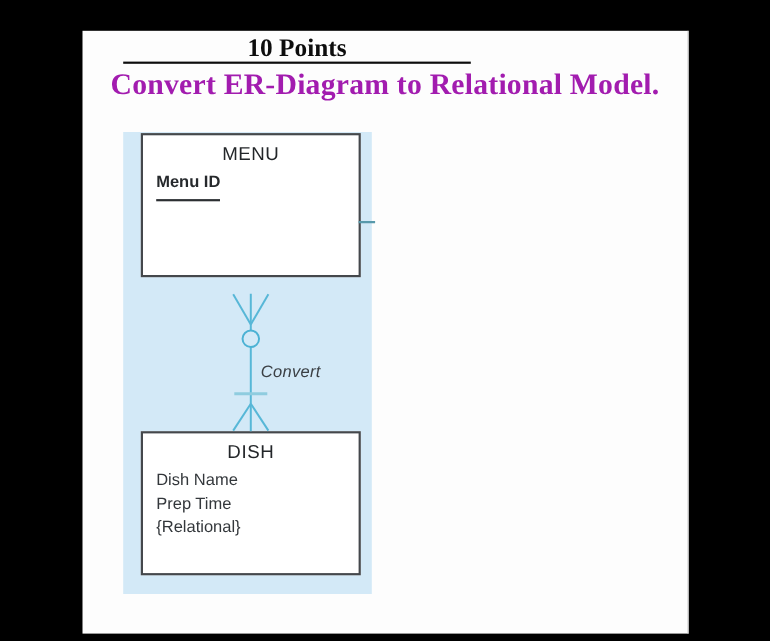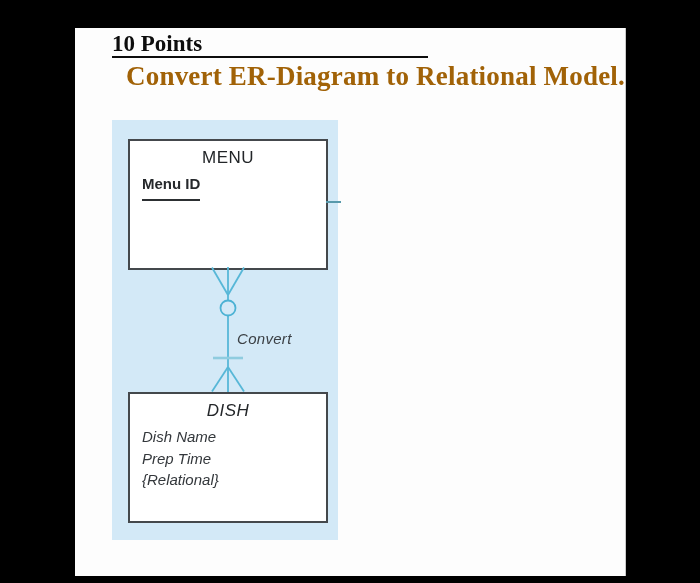--- a/index.html
+++ b/index.html
@@ -7,40 +7,40 @@
     position:relative;width:700px;height:583px;background:#000;overflow:hidden;
     font-family:"Liberation Sans",sans-serif;
   }
   .page{
     position:absolute;left:75px;top:28px;width:550px;height:548px;
     background:#fdfdfd;border-right:1px solid #c9c9c9;
   }
   
   .points-line{
     position:absolute;left:37px;top:4px;width:316px;height:24px;
-    border-bottom:2.5px solid #0d0d0d;text-align:left;
+    border-bottom:2.5px solid #0d0d0d;text-align:center;
     font-family:"Liberation Serif",serif;font-weight:bold;font-size:23px;
     color:#0d0d0d;line-height:24px;
   }
   .page-title{
-    position:absolute;left:0;top:33px;width:550px;margin:0;text-align:right;
+    position:absolute;left:0;top:33px;width:550px;margin:0;text-align:center;
     font-family:"Liberation Serif",serif;font-weight:bold;font-size:27px;
-    color:#a16207;letter-spacing:0.2px;
+    color:#a21caf;letter-spacing:0.2px;
   }
   
   .panel{
     position:absolute;left:37px;top:92px;width:226px;height:420px;
     background:#d3e9f7;
   }
   .entity{
     position:absolute;left:53px;width:200px;height:131px;
     background:#ffffff;border:2px solid #44484c;box-sizing:border-box;
   }
-  .entity-menu{top:111px;}
-  .entity-dish{top:364px;font-style:italic;}
+  .entity-menu{top:93px;}
+  .entity-dish{top:364px;}
   .entity-title{
     text-align:center;font-size:17px;color:#232629;padding-top:7px;
     letter-spacing:0.5px;
   }
   .attr-list{padding:5px 0 0 12px;}
   .attr{
     font-size:15px;color:#33373b;line-height:21.5px;white-space:nowrap;
   }
   .attr .key-underline{
     font-weight:bold;color:#26292c;display:inline-block;

